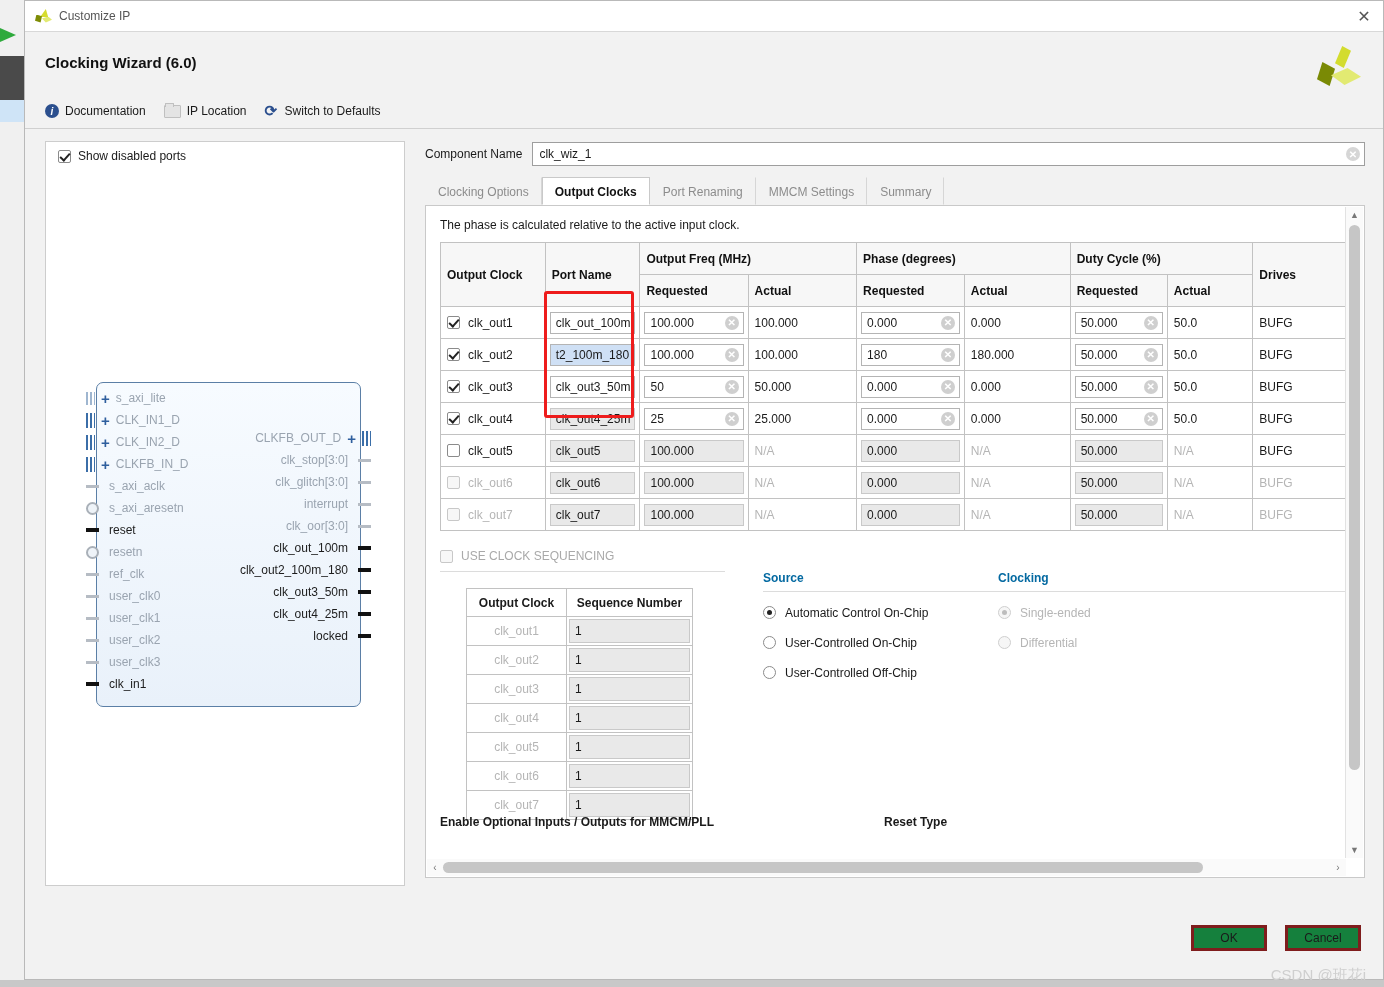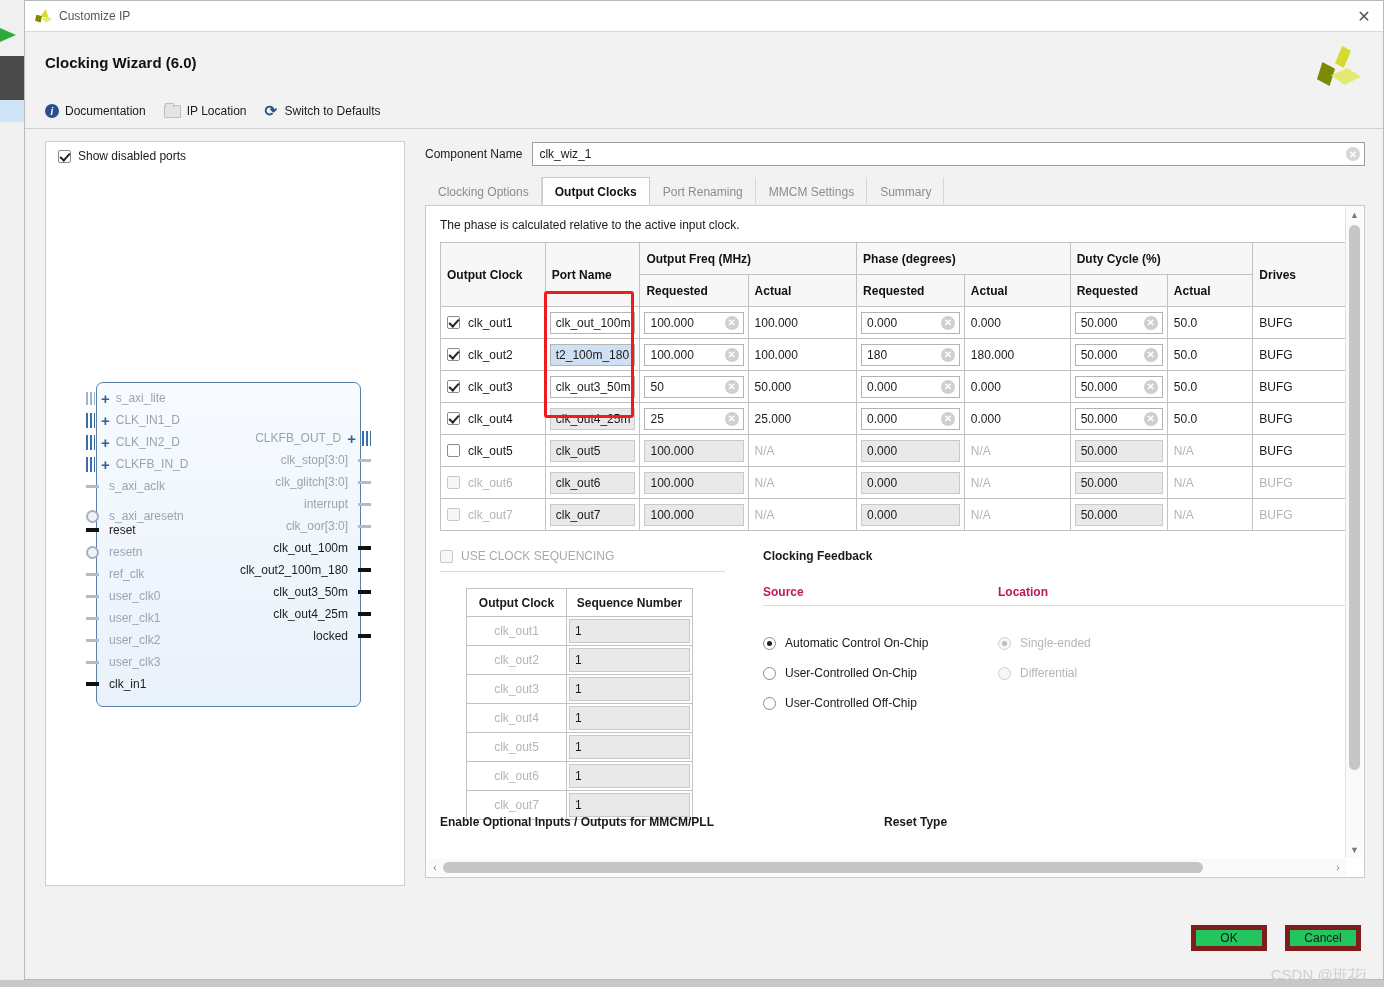--- a/index.html
+++ b/index.html
@@ -143,45 +143,45 @@
   .hr{height:1px;background:#dcdcdc;margin:8px 0 16px 0;}
   table.seq{border-collapse:collapse;font-size:12px;margin-left:26px;}
   table.seq th,table.seq td{border:1px solid #c2c2c2;height:28px;padding:0 6px;box-sizing:border-box;}
   table.seq th{background:#fff;font-weight:bold;}
   table.seq td.nm{color:#b5b5b5;text-align:center;width:100px;}
   table.seq td.vl{padding:2px;width:126px;}
   .seqbox{background:#e9e9e9;border:1px solid #c9c9c9;height:22px;display:flex;align-items:center;padding:0 5px;}
 
   #fbcol{margin-left:38px;flex:1;}
   .sectitle{font-size:12px;font-weight:bold;}
-  .sublbl{font-size:12px;color:#be185d;font-weight:bold;}
+  .sublbl{font-size:12px;color:#0369a1;font-weight:bold;}
   .subrule{height:1px;background:#dcdcdc;margin-top:6px;}
   .radio{width:13px;height:13px;border:1px solid #8b8b8b;border-radius:50%;background:#fff;
      display:inline-block;position:relative;box-sizing:border-box;flex:none;}
   .radio.on:after{content:"";position:absolute;left:3px;top:3px;width:5px;height:5px;border-radius:50%;background:#222;}
   .radio.dim{border-color:#cfcfcf;background:#f6f6f6;}
   .radio.dim.on:after{background:#bdbdbd;}
-  .rrow{display:flex;align-items:flex-end;gap:9px;font-size:12px;height:30px;}
+  .rrow{display:flex;align-items:flex-start;gap:9px;font-size:12px;height:30px;}
   .rrow.dimtxt{color:#b5b5b5;}
 
   #bottomrow{position:absolute;left:14px;right:24px;bottom:26px;display:flex;font-size:12px;font-weight:bold;}
   #bottomrow .b2{margin-left:170px;}
 
   
   .vsb{position:absolute;right:1px;top:1px;width:17px;bottom:19px;background:#fafafa;border-left:1px solid #e2e2e2;}
   .vsb .arw{height:16px;display:flex;align-items:center;justify-content:center;color:#777;font-size:9px;}
   .vsb .thumb{position:absolute;left:3px;top:18px;width:11px;height:545px;background:#c6c6c6;border-radius:6px;}
   .hsb{position:absolute;left:1px;right:18px;bottom:1px;height:17px;background:#fafafa;display:flex;align-items:center;}
   .hsb .arw{width:16px;text-align:center;color:#777;font-size:10px;}
   .hsb .track{flex:1;height:11px;position:relative;}
   .hsb .thumb{position:absolute;left:0;top:0;height:11px;width:760px;background:#c6c6c6;border-radius:6px;}
 
   
   #footer{position:absolute;left:0;right:0;bottom:0;height:66px;background:#f2f2f2;}
-  .btn{position:absolute;width:76px;height:26px;background:#22c55e;border:5px solid #7f1d1d;
+  .btn{position:absolute;width:76px;height:26px;background:#15803d;border:3px solid #7f1d1d;
      font-size:12px;display:flex;align-items:center;justify-content:center;cursor:pointer;box-sizing:border-box;}
   #okbtn{right:116px;top:12px;}
   #cancelbtn{right:22px;top:12px;}
   #watermark{position:absolute;right:18px;bottom:2px;font-size:15px;color:#cfcfcf;}
   #bottombar{position:absolute;left:0;bottom:0;width:1384px;height:7px;background:#c8c8c8;}
 </style>
 </head>
 <body>
 
 <div id="bg-strip">
@@ -252,21 +252,21 @@
           <div class="portrow left" style="top: 70px; left: -11px;">
             <span class="bus"></span>
             <span class="plus">+</span>
             <span class="pname">CLKFB_IN_D</span>
           </div>
           <div class="portrow left" style="top: 92px; left: -11px;">
             <span class="stub"></span>
             <span style="width:10px"></span>
             <span class="pname">s_axi_aclk</span>
           </div>
-          <div class="portrow left" style="top: 114px; left: -11px; margin-top: 8px;">
+          <div class="portrow left" style="top: 114px; left: -11px;">
             <span class="negbub"></span>
             <span style="width:10px"></span>
             <span class="pname">s_axi_aresetn</span>
           </div>
           <div class="portrow left" style="top: 136px; left: -11px;">
             <span class="stub on"></span>
             <span style="width:10px"></span>
             <span class="pname on">reset</span>
           </div>
           <div class="portrow left" style="top: 158px; left: -11px;">
@@ -721,42 +721,41 @@
                         <div class="seqbox">
                           <span>1</span>
                         </div>
                       </td>
                     </tr>
                   </tbody>
                 </table>
             </div>
 
             <div id="fbcol">
-              <div class="sectitle">Clocking Feedback</div>
               <div style="display:flex;margin-top:22px;">
                 <div style="width:235px;">
                   <div class="sublbl">Source</div>
                   <div class="subrule"></div>
                   <div id="srcopts" style="margin-top:14px;">
                       <div class="rrow">
                         <span class="radio on"></span>
                         <span>Automatic Control On-Chip</span>
                       </div>
                       <div class="rrow">
                         <span class="radio"></span>
                         <span>User-Controlled On-Chip</span>
                       </div>
                       <div class="rrow">
                         <span class="radio"></span>
                         <span>User-Controlled Off-Chip</span>
                       </div>
                     </div>
                 </div>
                 <div style="flex:1;">
-                  <div class="sublbl">Location</div>
+                  <div class="sublbl">Clocking</div>
                   <div class="subrule"></div>
                   <div id="sigopts" style="margin-top:14px;">
                       <div class="rrow dimtxt">
                         <span class="radio on dim"></span>
                         <span>Single-ended</span>
                       </div>
                       <div class="rrow dimtxt">
                         <span class="radio dim"></span>
                         <span>Differential</span>
                       </div>

